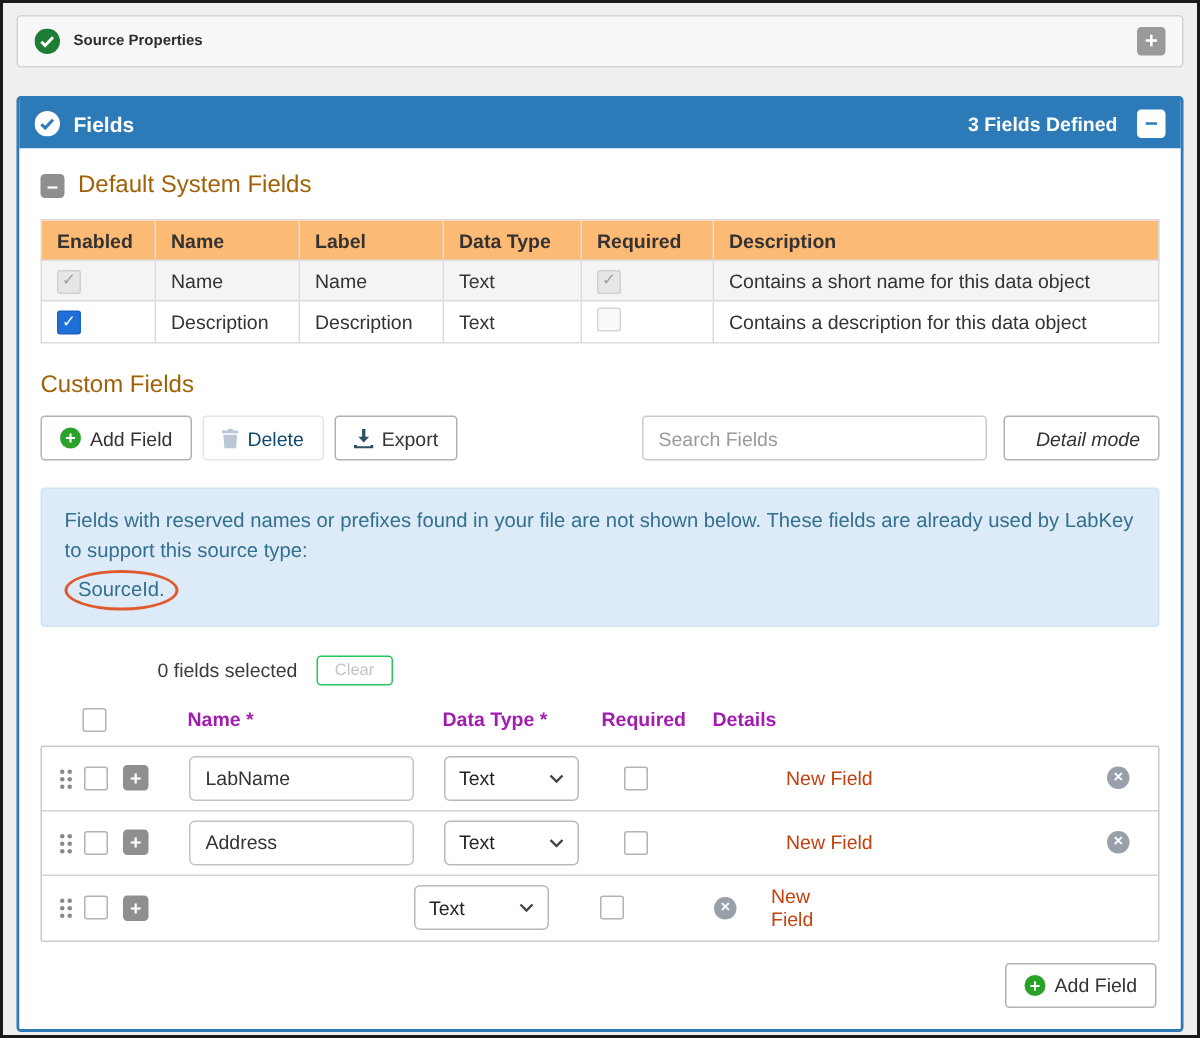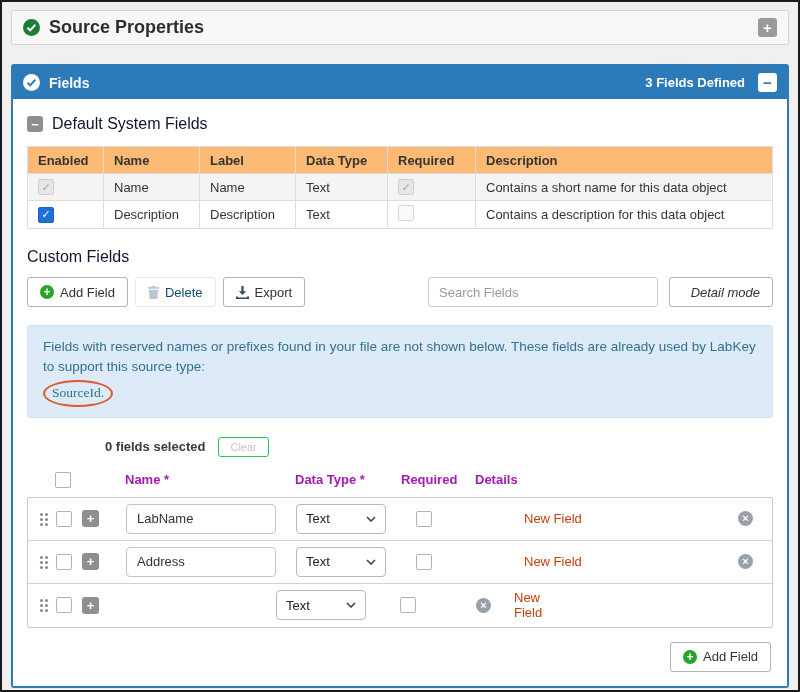--- a/index.html
+++ b/index.html
@@ -13,21 +13,21 @@
     overflow:hidden;
   }
 
   
   .sp-panel {
     margin:8px 9px 0; height:35px;
     background:#f7f7f7; border:1px solid #d4d4d4; border-radius:3px;
     display:flex; align-items:center; padding:0 11px;
   }
   .check-circle { width:17px; height:17px; flex:0 0 auto; }
-  .sp-title { font-weight:bold; font-size:18px; color:#2e2e2e; margin-left:9px; flex:1; }
+  .sp-title { font-weight:bold; font-size:10px; color:#2e2e2e; margin-left:9px; flex:1; }
   .sq-btn {
     width:19px; height:19px; border-radius:3px; border:none;
     display:flex; align-items:center; justify-content:center;
     font-weight:bold; font-size:15px; line-height:1; cursor:pointer;
     font-family:inherit;
   }
   .sq-gray { background:#9a9a9a; color:#fff; }
   .sq-white { background:#fff; color:#2d7ab9; }
 
   
@@ -43,21 +43,21 @@
   .fields-count { font-weight:bold; font-size:13px; margin-right:13px; }
   .fields-body { padding:13px 14px 10px; background:#fff; }
 
   
   .dsf-head { display:flex; align-items:center; gap:9px; margin:3px 0 13px; }
   .minus-sq {
     width:16px; height:16px; background:#8f8f8f; border-radius:3px; color:#fff;
     display:flex; align-items:center; justify-content:center;
     font-size:13px; font-weight:bold; line-height:1;
   }
-  .dsf-title, .cf-title { font-size:16px; color:#0f172a; }
+  .dsf-title, .cf-title { font-size:16px; color:#a16207; }
 
   table.dsf { width:100%; border-collapse:collapse; margin-bottom:18px; }
   table.dsf th, table.dsf td {
     border:1px solid #ddd; padding:4px 10px; text-align:left;
     font-size:13px; color:#333; height:27px; vertical-align:middle;
   }
   table.dsf th { font-weight:bold; background:#fdba74; }
   tr.row-disabled td { background:#f4f4f4; }
   .col-enabled{width:76px;} .col-name{width:96px;} .col-label{width:96px;}
   .col-dtype{width:92px;} .col-req{width:88px;}
@@ -99,26 +99,26 @@
   .detail-btn { margin-left:11px; justify-content:flex-end; min-width:104px;font-style:italic; }
 
   
   .alert {
     background:#dcebf7; border:1px solid #cfe3f2; border-radius:3px;
     padding:11px 15px 10px; font-size:13.5px; color:#33708f; line-height:1.5;
     margin-bottom:19px;
   }
   .ellipse {
     display:inline-block; border:2px solid #df5b2e; border-radius:50%;
-    padding:1px 7px 2px; margin-top:2px;font-family:Liberation Serif, serif;
+    padding:1px 7px 2px; margin-top:2px;
   }
 
   
   .selection { display:flex; align-items:center; gap:13px; margin:0 0 15px 78px; }
-  .sel-text { font-weight:bold; font-size:13px; color:#3a3a3a; }
+  .sel-text { font-weight:normal; font-size:13px; color:#3a3a3a; }
   .clear-btn {
     font-size:11px; color:#c3c3c3; border:1px solid #22c55e; border-radius:3px;
     padding:3px 11px; background:#fff; font-family:inherit; cursor:pointer;
   }
 
   
   .grid-cols {
     display:grid;
     grid-template-columns:28px 26px 30px 14px 150px 20px 90px 16px 64px 10px 1fr 34px;
     align-items:center;

